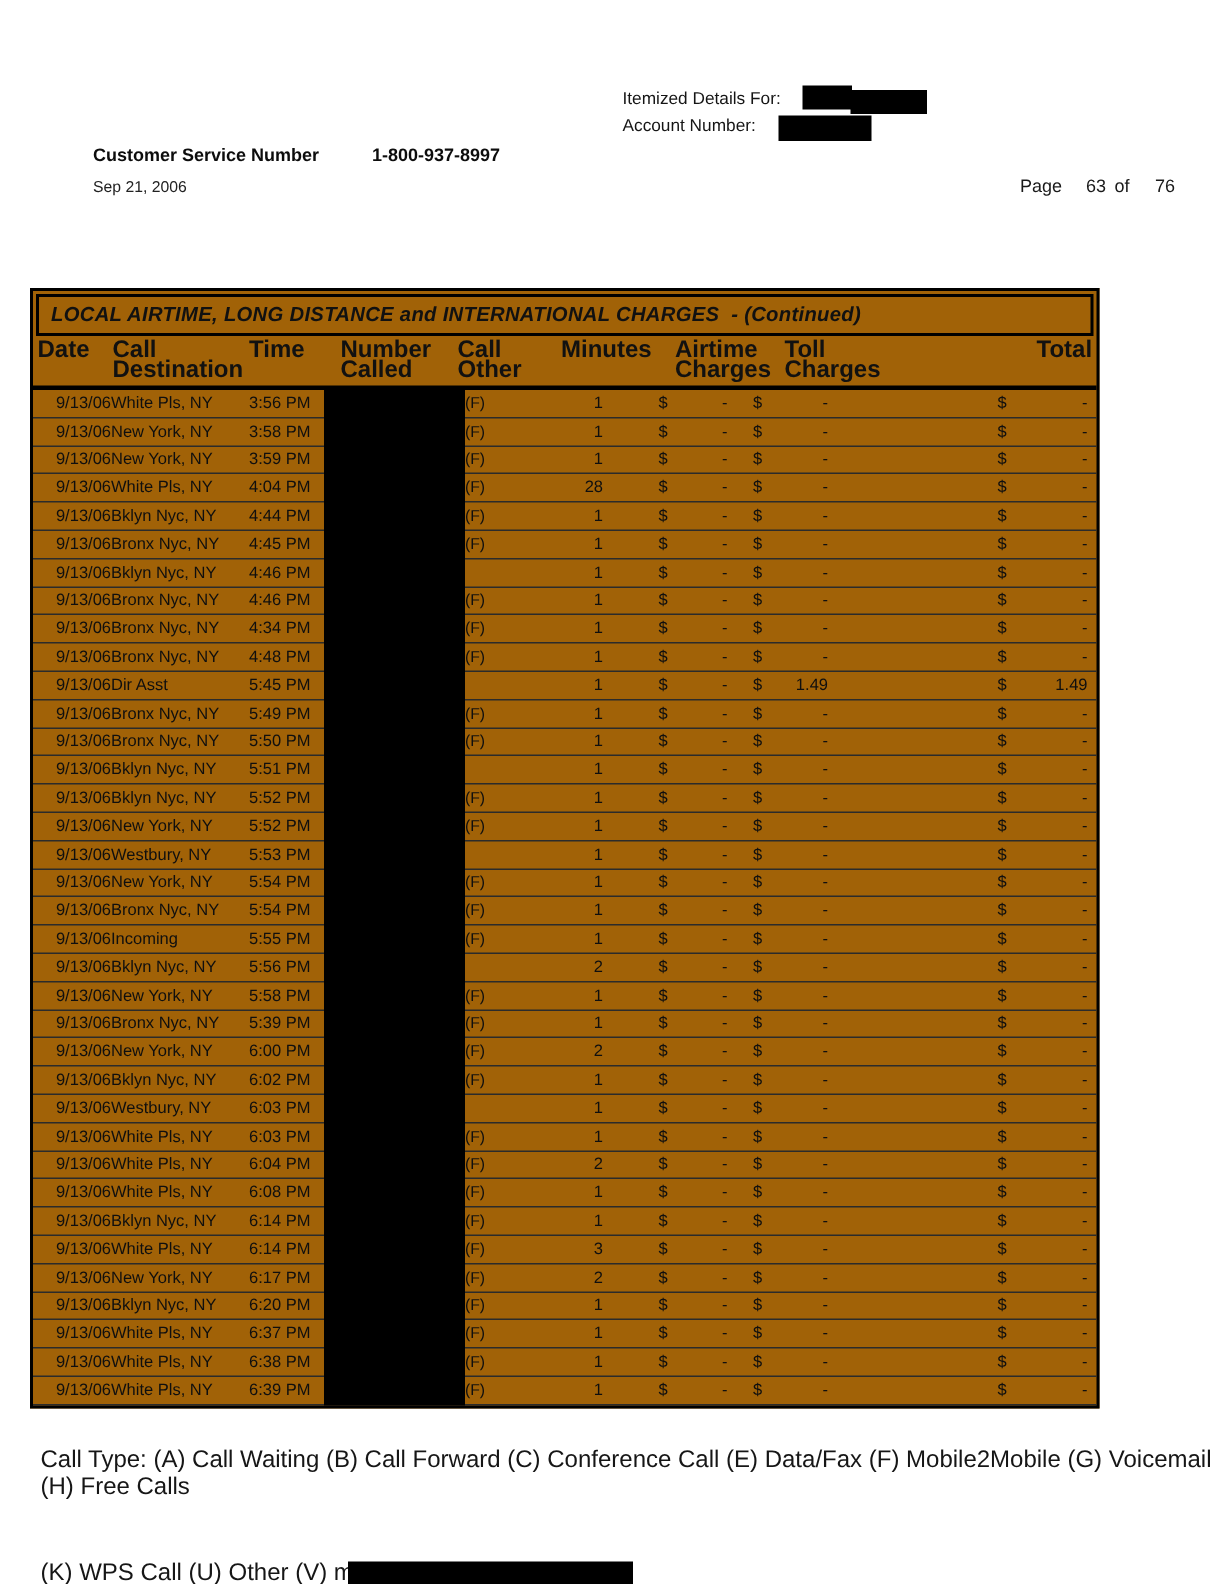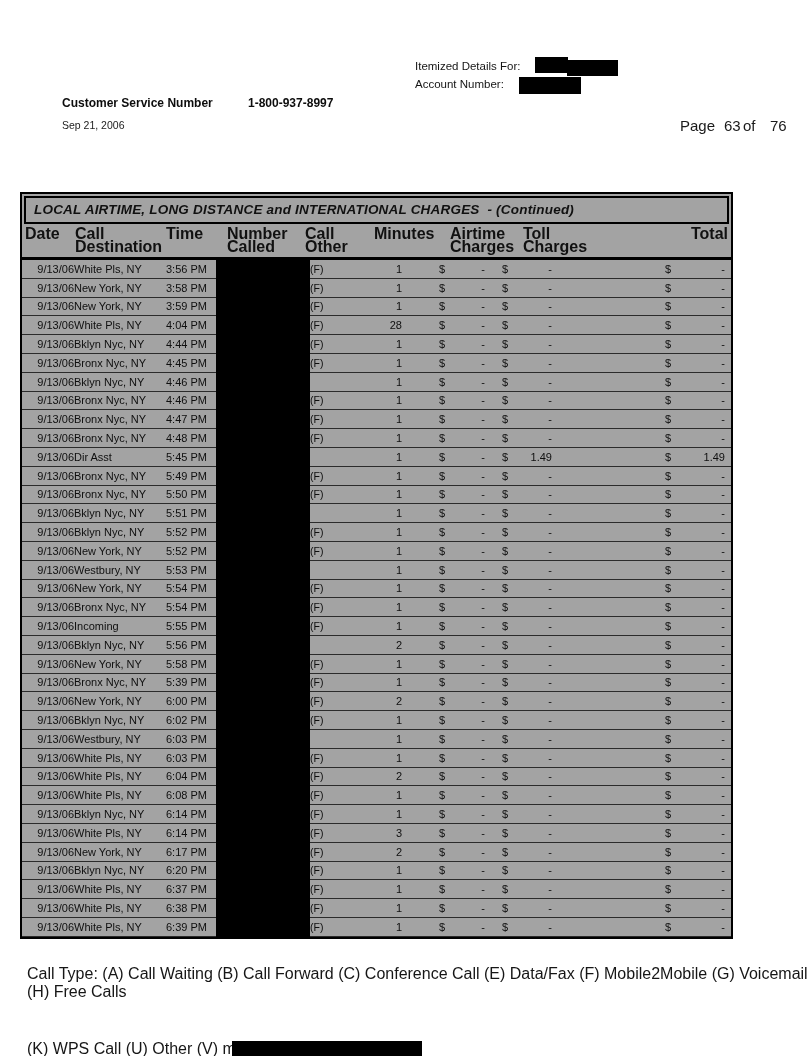--- a/index.html
+++ b/index.html
@@ -9,26 +9,26 @@
     font-family:"Liberation Sans", sans-serif;
     overflow:hidden;
   }
   .abs { position:absolute; }
   .redact { position:absolute; background:#000; }
 
   
   .lbl { font-size:11.5px; color:#151515; }
   .cs-label, .cs-number { font-size:12px; font-weight:bold; color:#0d0d0d; }
   .stmt-date { font-size:10.5px; color:#222; }
-  .page-info { font-size:15px; color:#1a1a1a; }
+  .page-info { font-size:12px; color:#1a1a1a; }
 
   
   .bill-table {
     position:absolute; left:20px; top:192px; width:713px;
-    border:2px solid #000; box-sizing:border-box; background:#a3a3a3;
+    border:2px solid #000; box-sizing:border-box; background:#a16207;
   }
   .title-row {
     margin:2px 2px 0 2px; border:2px solid #000;
     padding:4px 8px 5px 8px;
     font-size:13.5px; font-weight:bold; font-style:italic;
     letter-spacing:0.2px; white-space:pre;
   }
   .header-row {
     position:relative; height:33px; border-bottom:3px solid #000;
     font-size:16px; font-weight:bold;
@@ -258,21 +258,21 @@
     </span>
     <span class="c-total">
       <span>$</span>
       <span>-</span>
     </span>
   </div>
 
   <div class="row">
     <span class="c-date">9/13/06</span>
     <span class="c-dest">Bronx Nyc, NY</span>
-    <span class="c-time">4:47 PM</span>
+    <span class="c-time">4:34 PM</span>
     <span class="c-num"></span>
     <span class="c-type">(F)</span>
     <span class="c-min">1</span>
     <span class="c-air">
       <span>$</span>
       <span>-</span>
     </span>
     <span class="c-toll">
       <span>$</span>
       <span>-</span>

